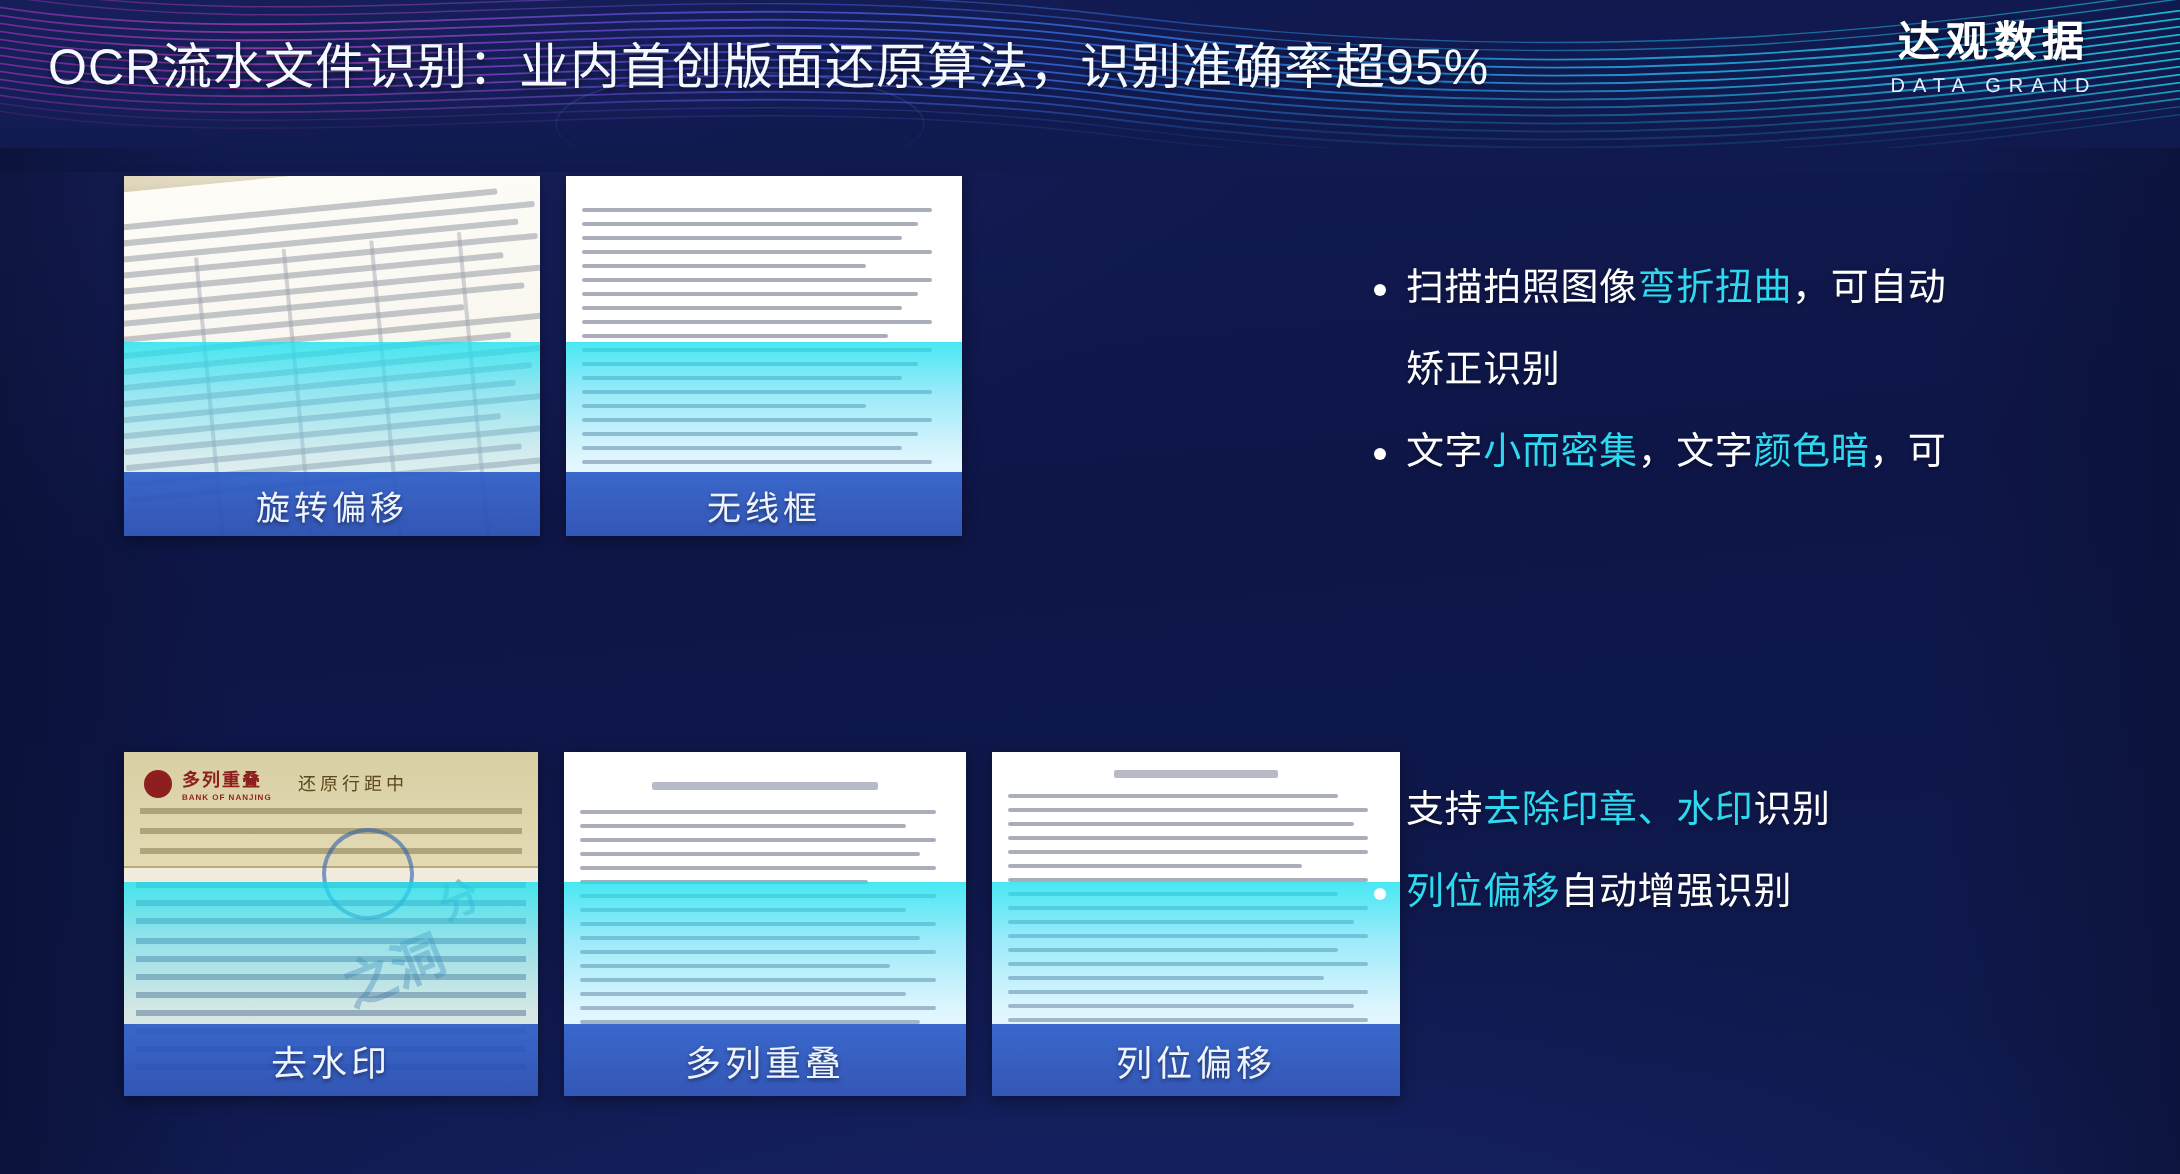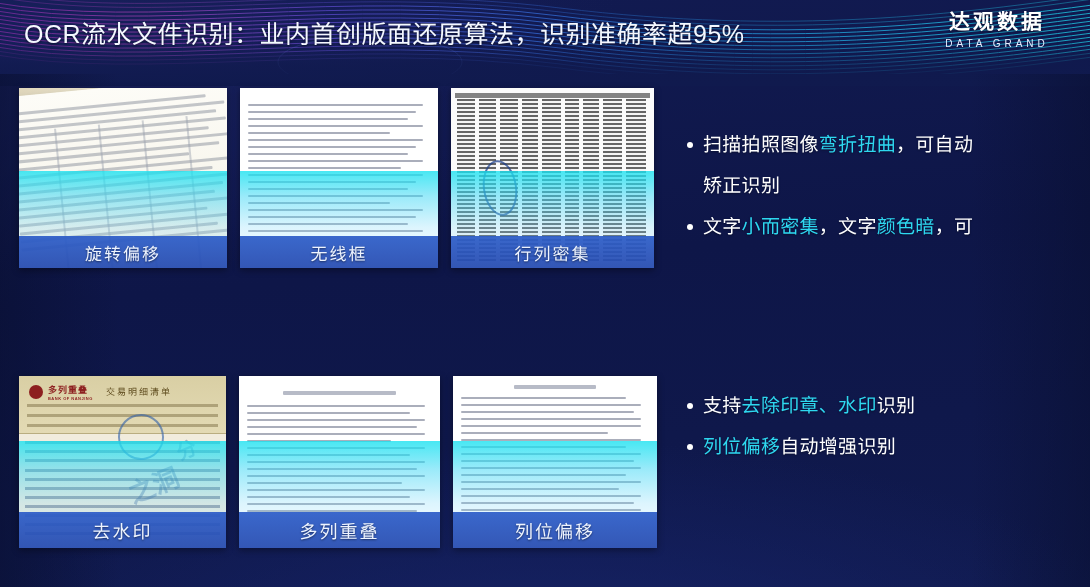--- a/index.html
+++ b/index.html
@@ -49,21 +49,21 @@
     font-size:21px; line-height:25px; color:#ffffff;
     letter-spacing:3px; font-weight:700;
     text-shadow:0 1px 3px rgba(0,0,0,.5);
   }
   .logo .en {
     font-size:10px; line-height:15px; color:#e8eeff;
     letter-spacing:4px; margin-top:2px;
   }
 
   
-  .row { position:absolute; display:flex; }
+  .row { position:absolute; display:flex;margin-left:43px; }
   .row-1 { left:19px; top:88px; gap:13px; }
   .row-2 { left:19px; top:376px; gap:13px; }
 
   .card {
     position:relative; overflow:hidden;
     background:#f4f2ea;
     box-shadow:0 2px 7px rgba(0,0,0,.4);
   }
   .card.r1 { width:208px; height:180px; }
   .card.r1.c2 { width:198px; }
@@ -328,53 +328,34 @@
             <div class="ln w3" style="height:2px"></div>
             <div class="ln w2" style="height:2px"></div>
             <div class="ln w1" style="height:2px"></div>
           </div>
         </div>
       </div>
       <div class="scan"></div>
       <div class="caption">无线框</div>
     </div>
 
-    <div class="card r1 c3">
-      <div class="doc">
-        <div class="dense">
-          <div class="hdr"></div>
-          <div class="col" style="left:3%;width:9%"></div>
-          <div class="col" style="left:14%;width:8%"></div>
-          <div class="col" style="left:24%;width:9%"></div>
-          <div class="col" style="left:35%;width:8%"></div>
-          <div class="col" style="left:45%;width:9%"></div>
-          <div class="col" style="left:56%;width:7%"></div>
-          <div class="col" style="left:65%;width:8%"></div>
-          <div class="col" style="left:75%;width:9%"></div>
-          <div class="col" style="left:86%;width:10%"></div>
-          <div class="stamp-oval"></div>
-        </div>
-      </div>
-      <div class="scan"></div>
-      <div class="caption">行列密集</div>
-    </div>
   </div>
 
   <div class="row row-2">
 
     <div class="card r2 c1">
       <div class="doc">
         <div class="bank">
           <div class="tophdr"></div>
           <div class="logo-dot"></div>
           <div class="bname">
             <span>多列重叠</span>
             <small>BANK OF NANJING</small>
           </div>
-          <div class="btitle">交易明细清单</div>
+          <div class="btitle">还原行距中</div>
           <div class="frow" style="top:16%"></div>
           <div class="frow" style="top:22%"></div>
           <div class="frow" style="top:28%"></div>
           <div class="body">
             <div class="brow" style="top:6%"></div>
             <div class="brow" style="top:14%"></div>
             <div class="brow" style="top:22%"></div>
             <div class="brow" style="top:30%"></div>
             <div class="brow" style="top:38%"></div>
             <div class="brow" style="top:46%"></div>

